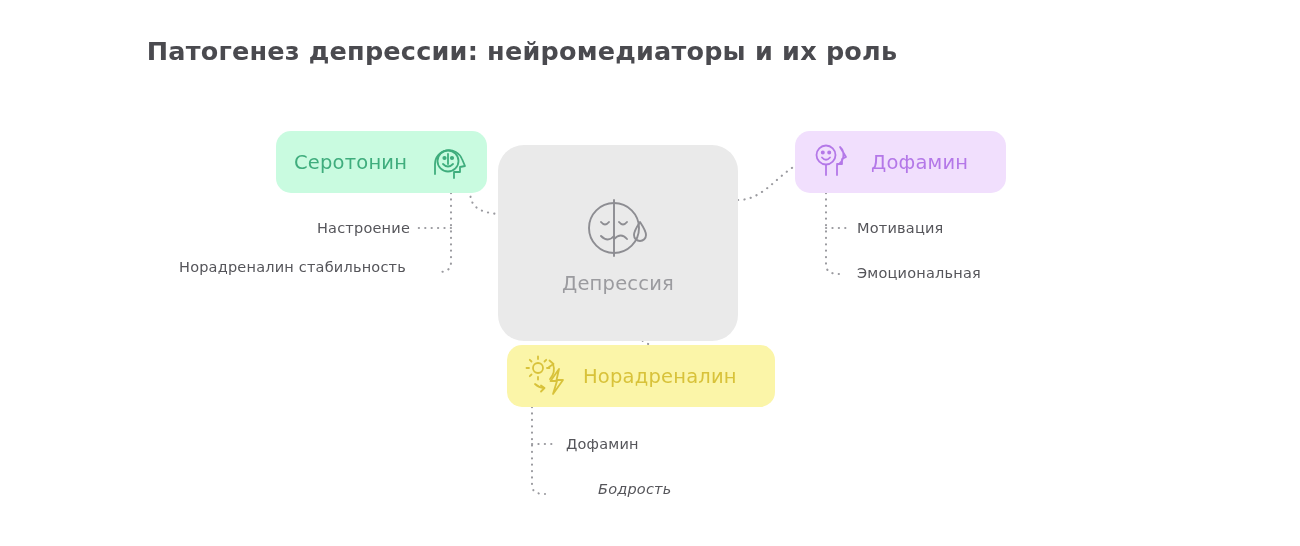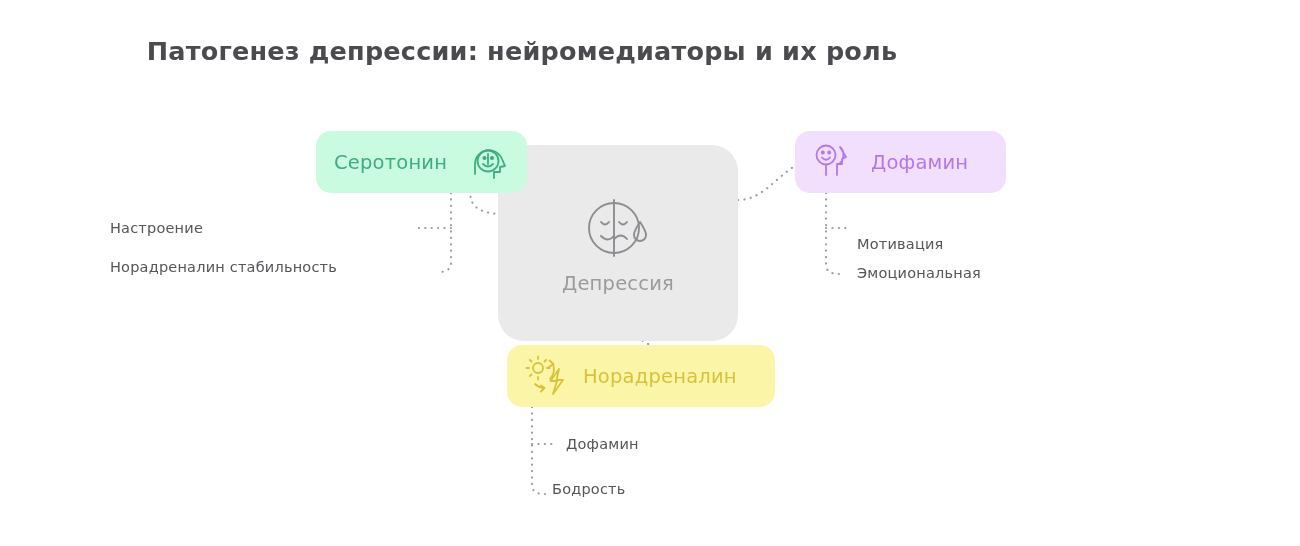--- a/index.html
+++ b/index.html
@@ -88,21 +88,20 @@
   
   #node-serotonin {
     left: 276px;
     top: 131px;
     width: 211px;
     height: 62px;
     background: #c9fbe0;
     border-radius: 15px;
     padding: 0 18px;
     justify-content: space-between;
-    margin-left: 40px;
   }
   #node-serotonin .node-label {
     font-size: 19.5px;
     color: #3fad7d;
     letter-spacing: 0.2px;
   }
 
   
   #node-dopamine {
     left: 795px;
@@ -148,21 +147,21 @@
 
   
   .sub {
     position: absolute;
     font-size: 14.5px;
     color: #55555a;
     letter-spacing: 0.2px;
     white-space: nowrap;
     z-index: 3;
   }
-  .sub.right-align { }
+  .sub.right-align { text-align: right; }
 </style>
 </head>
 <body>
 
 <div id="canvas">
 
   <div class="title">Патогенез депрессии: нейромедиаторы и их роль</div>
 
   <svg id="links" viewBox="0 0 1300 546">
 
@@ -250,19 +249,19 @@
           <path d="M 24 34 L 24 24 A 11 11 0 0 0 27 6 L 33 16 L 29 18 L 29 23 L 24 23"></path>
         </g>
       </svg>
     </span>
     <span class="node-label">Дофамин</span>
   </div>
 
   <div class="sub right-align" style="left:110px; top:220px; width:300px;">Настроение</div>
   <div class="sub right-align" style="left:110px; top:259px; width:296px;">Норадреналин стабильность</div>
 
-  <div class="sub" style="left:857px; top:220px;margin-top:16px;">Мотивация</div>
+  <div class="sub" style="left:857px; top:220px;">Мотивация</div>
   <div class="sub" style="left:857px; top:265px;">Эмоциональная</div>
 
   <div class="sub" style="left:566px; top:436px;">Дофамин</div>
-  <div class="sub" style="left:552px; top:481px;">Бодрость</div>
+  <div class="sub" style="left:598px; top:481px;font-style:italic;">Бодрость</div>
 
 </div>
 
 </body></html>

